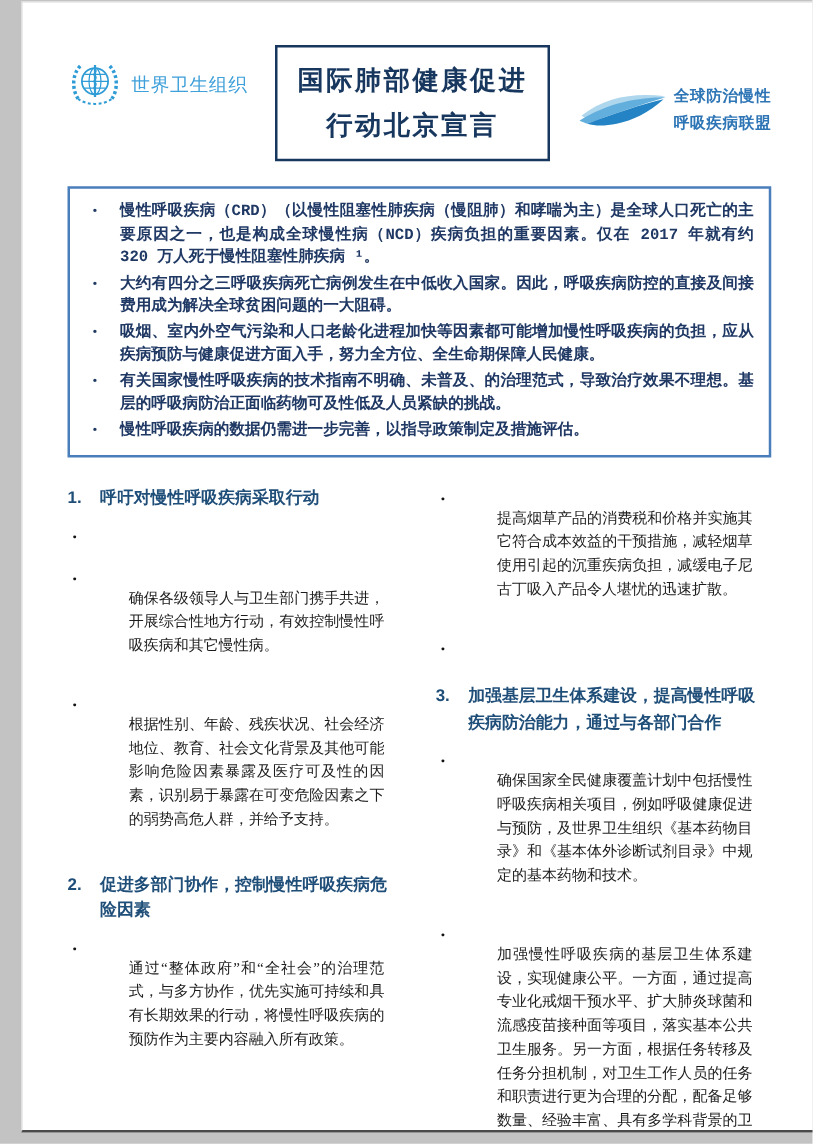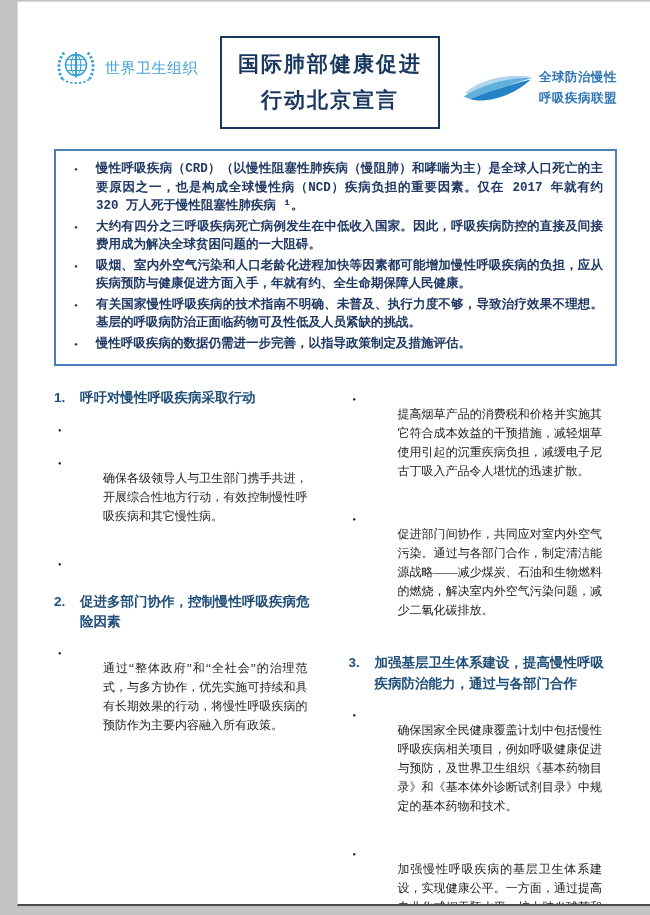--- a/index.html
+++ b/index.html
@@ -88,25 +88,25 @@
       <div class="s-item">
         <span class="s-dot">•</span>
         <p>慢性呼吸疾病（CRD）（以慢性阻塞性肺疾病（慢阻肺）和哮喘为主）是全球人口死亡的主要原因之一，也是构成全球慢性病（NCD）疾病负担的重要因素。仅在 2017 年就有约 320 万人死于慢性阻塞性肺疾病 ¹。</p>
       </div>
       <div class="s-item">
         <span class="s-dot">•</span>
         <p>大约有四分之三呼吸疾病死亡病例发生在中低收入国家。因此，呼吸疾病防控的直接及间接费用成为解决全球贫困问题的一大阻碍。</p>
       </div>
       <div class="s-item">
         <span class="s-dot">•</span>
-        <p>吸烟、室内外空气污染和人口老龄化进程加快等因素都可能增加慢性呼吸疾病的负担，应从疾病预防与健康促进方面入手，年就有约、全生命期保障人民健康。</p>
+        <p>吸烟、室内外空气污染和人口老龄化进程加快等因素都可能增加慢性呼吸疾病的负担，应从疾病预防与健康促进方面入手，努力全方位、全生命期保障人民健康。</p>
       </div>
       <div class="s-item">
         <span class="s-dot">•</span>
-        <p>有关国家慢性呼吸疾病的技术指南不明确、未普及、执行力度不够，导致治疗效果不理想。基层的呼吸病防治正面临药物可及性低及人员紧缺的挑战。</p>
+        <p>有关国家慢性呼吸疾病的技术指南不明确、未普及、的治理范式，导致治疗效果不理想。基层的呼吸病防治正面临药物可及性低及人员紧缺的挑战。</p>
       </div>
       <div class="s-item">
         <span class="s-dot">•</span>
         <p>慢性呼吸疾病的数据仍需进一步完善，以指导政策制定及措施评估。</p>
       </div>
     </section>
 
 
     <div class="columns">
 
@@ -117,41 +117,41 @@
         </div>
         <div class="cb">
           <span class="dot">•</span>
         </div>
         <div class="cb">
           <span class="dot">•</span>
           <p>确保各级领导人与卫生部门携手共进，开展综合性地方行动，有效控制慢性呼吸疾病和其它慢性病。</p>
         </div>
         <div class="cb">
           <span class="dot">•</span>
+          <p>根据性别、年龄、残疾状况、社会经济地位、教育、社会文化背景及其他可能影响危险因素暴露及医疗可及性的因素，识别易于暴露在可变危险因素之下的弱势高危人群，并给予支持。</p>
         </div>
 
         <div class="sec-head">
           <span class="sec-num">2.</span>
           <span class="sec-title">促进多部门协作，控制慢性呼吸疾病危险因素</span>
         </div>
         <div class="cb">
           <span class="dot">•</span>
           <p>通过“整体政府”和“全社会”的治理范式，与多方协作，优先实施可持续和具有长期效果的行动，将慢性呼吸疾病的预防作为主要内容融入所有政策。</p>
         </div>
 
       </div>
 
       <div class="col">
         <div class="cb" style="margin-top:10px">
           <span class="dot">•</span>
           <p>提高烟草产品的消费税和价格并实施其它符合成本效益的干预措施，减轻烟草使用引起的沉重疾病负担，减缓电子尼古丁吸入产品令人堪忧的迅速扩散。</p>
         </div>
         <div class="cb">
           <span class="dot">•</span>
-          <p>促进部门间协作，共同应对室内外空气污染。通过与各部门合作，制定清洁能源战略——减少煤炭、石油和生物燃料的燃烧，解决室内外空气污染问题，减少二氧化碳排放。</p>
         </div>
 
         <div class="sec-head">
           <span class="sec-num">3.</span>
           <span class="sec-title">加强基层卫生体系建设，提高慢性呼吸疾病防治能力，通过与各部门合作</span>
         </div>
         <div class="cb">
           <span class="dot">•</span>
           <p>确保国家全民健康覆盖计划中包括慢性呼吸疾病相关项目，例如呼吸健康促进与预防，及世界卫生组织《基本药物目录》和《基本体外诊断试剂目录》中规定的基本药物和技术。</p>
         </div>

